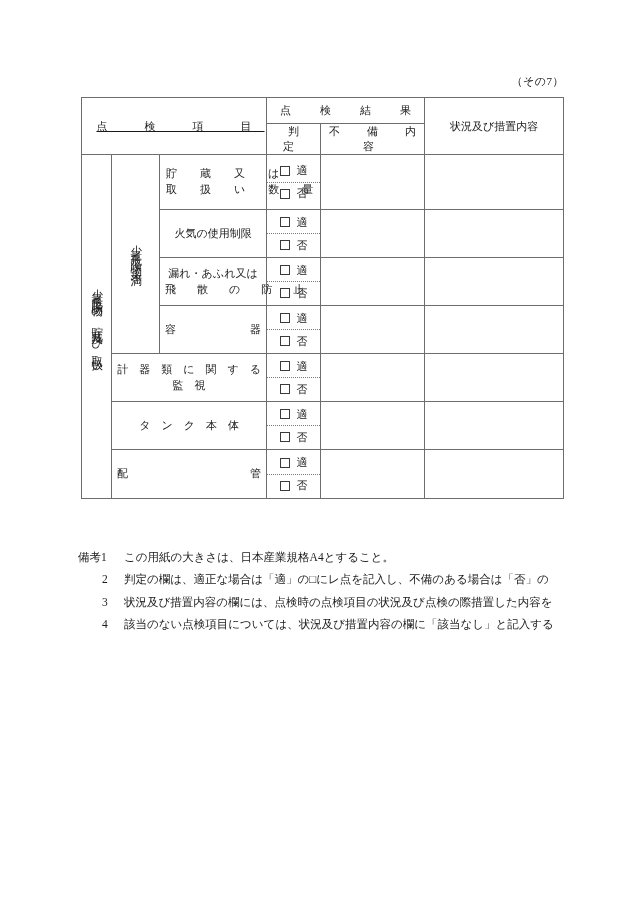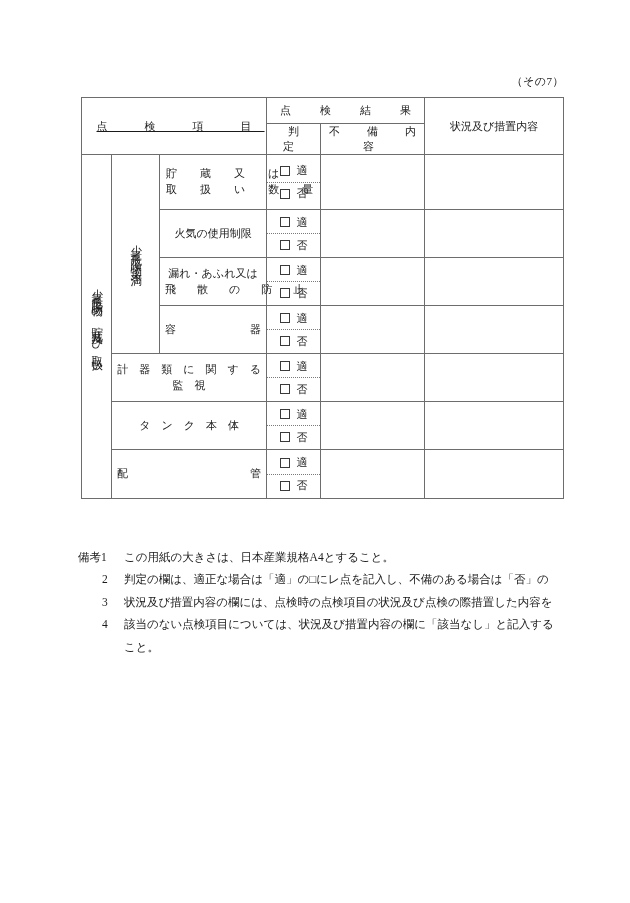--- a/index.html
+++ b/index.html
@@ -399,16 +399,15 @@
 
     <div class="remark-line">
       <span class="remark-marker num">3</span>
       <span class="remark-body">状況及び措置内容の欄には、点検時の点検項目の状況及び点検の際措置した内容を</span>
     </div>
 
     <div class="remark-line">
       <span class="remark-marker num">4</span>
       <span class="remark-body">該当のない点検項目については、状況及び措置内容の欄に「該当なし」と記入する</span>
     </div>
-    <div class="remark-cont">こと。</div>
   </div>
 
 </div>
 
 </body></html>

